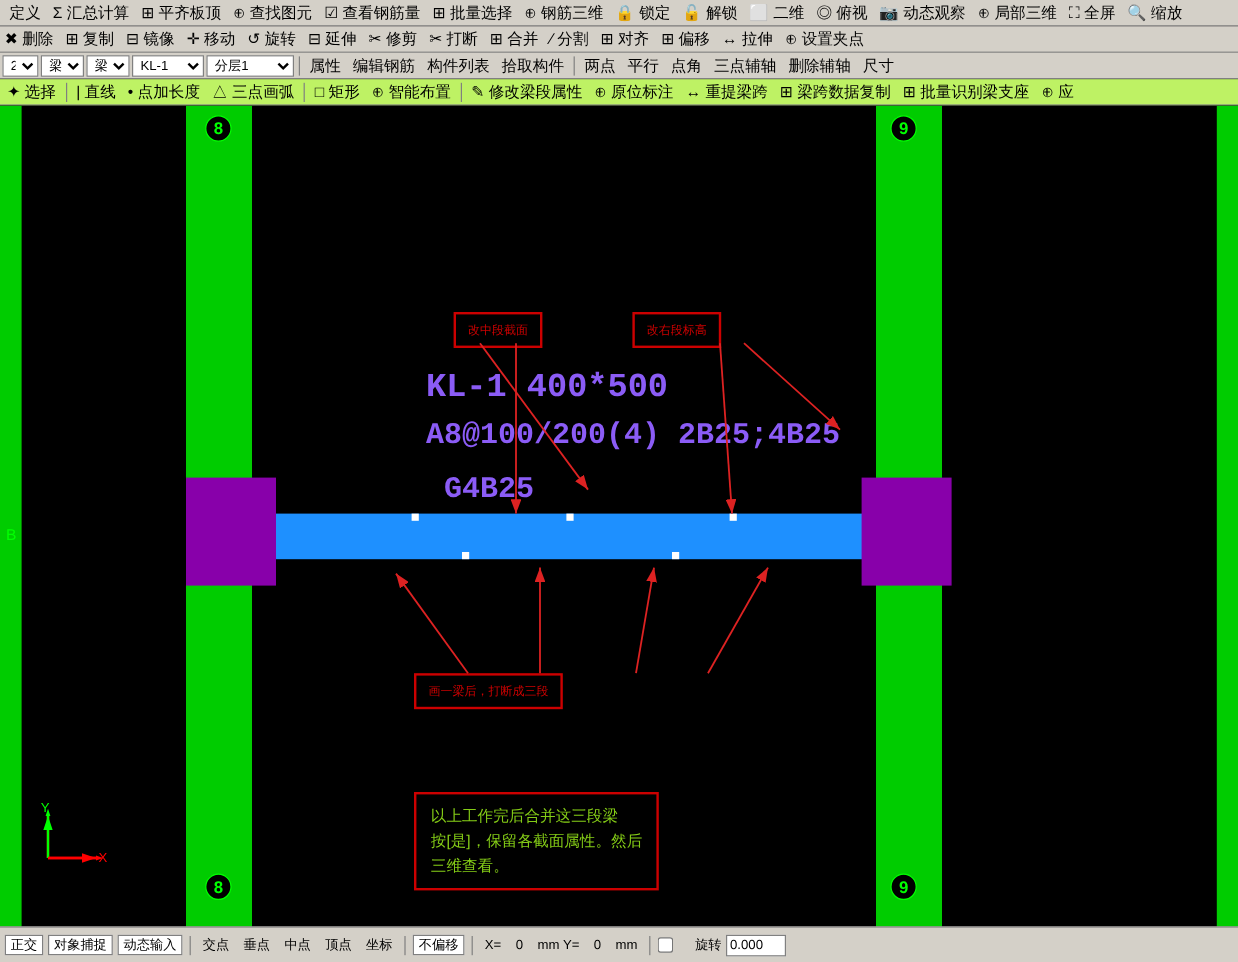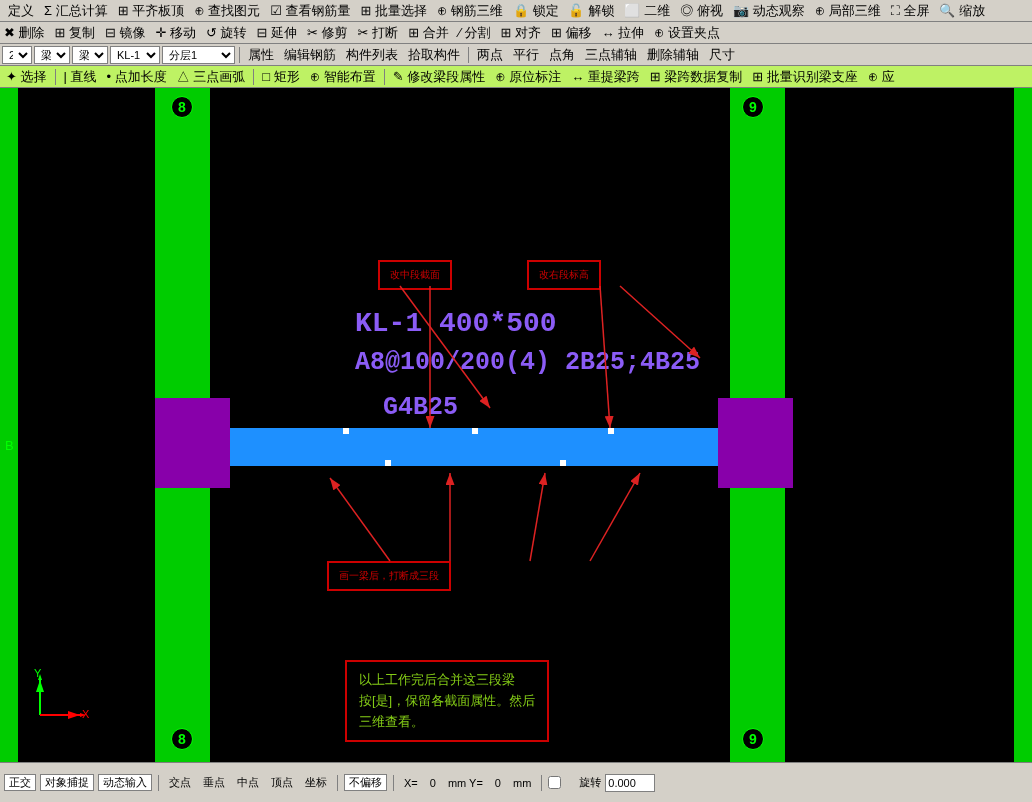--- a/index.html
+++ b/index.html
@@ -193,21 +193,21 @@
       font-size: 16px;
       font-weight: bold;
     }
 
     
     .status-bar {
       position: absolute;
       bottom: 0;
       left: 0;
       width: 100%;
-      height: 40px;
+      height: 30px;
       background: #d4d0c8;
       border-top: 1px solid #808080;
       display: flex;
       align-items: center;
       padding: 0 4px;
       gap: 4px;
     }
     .status-item {
       color: #000;
       font-size: 11px;
@@ -309,21 +309,21 @@
 <div class="menu-bar-3">
   <select class="toolbar-select" style="width:30px;">
     <option>2</option>
   </select>
   <select class="toolbar-select" style="width:36px;">
     <option>梁</option>
   </select>
   <select class="toolbar-select" style="width:36px;">
     <option>梁</option>
   </select>
-  <select class="toolbar-select" style="width:50px;">
+  <select class="toolbar-select" style="width:60px;">
     <option>KL-1</option>
   </select>
   <select class="toolbar-select" style="width:73px;">
     <option>分层1</option>
   </select>
   <div class="menu-separator"></div>
   <span class="menu-item">属性</span>
   <span class="menu-item">编辑钢筋</span>
   <span class="menu-item">构件列表</span>
   <span class="menu-item">拾取构件</span>
@@ -371,36 +371,36 @@
     <div class="grip" style="left:25%;top:0;"></div>
     <div class="grip" style="left:50%;top:0;transform:translateX(-50%);"></div>
     <div class="grip" style="left:75%;top:0;"></div>
     <div class="grip" style="right:0;top:50%;transform:translateY(-50%);"></div>
     <div class="grip" style="left:33%;bottom:0;"></div>
     <div class="grip" style="left:66%;bottom:0;"></div>
   </div>
 
   <div class="beam-label" style="left:355px;top:220px;font-size:28px;">KL-1 400*500</div>
   <div class="beam-label" style="left:355px;top:260px;font-size:25px;">A8@100/200(4) 2B25;4B25</div>
-  <div class="beam-label" style="left:370px;top:305px;font-size:25px;margin-left:13px;">G4B25</div>
+  <div class="beam-label" style="left:370px;top:305px;font-size:25px;">G4B25</div>
 
   <div class="grid-num" style="left:171px;top:8px;">8</div>
   <div class="grid-num" style="left:742px;top:8px;">9</div>
 
   <div class="grid-num" style="left:171px;bottom:30px;">8</div>
   <div class="grid-num" style="left:742px;bottom:30px;">9</div>
 
   <div class="axis-label" style="left:5px;top:350px;">B</div>
 
   <div class="cross-marker" style="left:182px;top:349px;color:#00ffff;">✕</div>
   <div class="cross-marker" style="left:752px;top:349px;color:#00ffff;">✕</div>
 
   <div class="red-box" style="left:378px;top:172px;">改中段截面</div>
   <div class="red-box" style="left:527px;top:172px;">改右段标高</div>
-  <div class="red-box" style="left:327px;top:473px;text-align:center;">画一梁后，打断成三段</div>
+  <div class="red-box" style="left:345px;top:473px;text-align:center;">画一梁后，打断成三段</div>
 
   <div class="red-box-multiline" style="left:345px;top:572px;max-width:320px;">
     <span>以上工作完后合并这三段梁<br>按[是]，保留各截面属性。然后<br>三维查看。</span>
   </div>
 
   <svg class="arrows-svg" xmlns="http://www.w3.org/2000/svg">
     <defs>
       <marker id="arrowhead" markerWidth="8" markerHeight="6" refX="8" refY="3" orient="auto">
         <polygon points="0 0, 8 3, 0 6" fill="#dd2222"></polygon>
       </marker>

